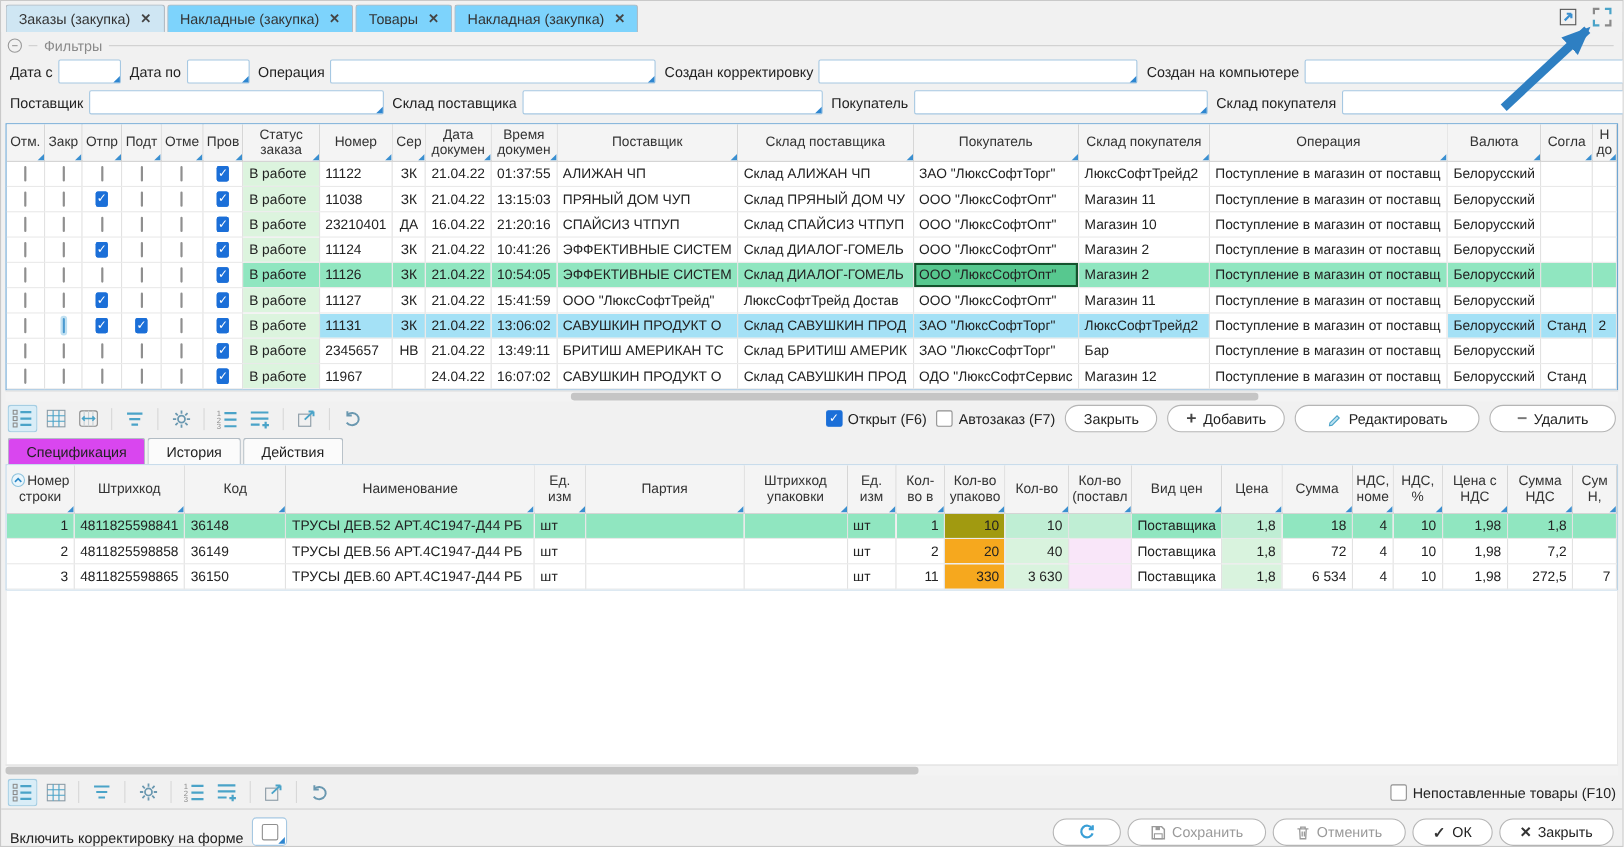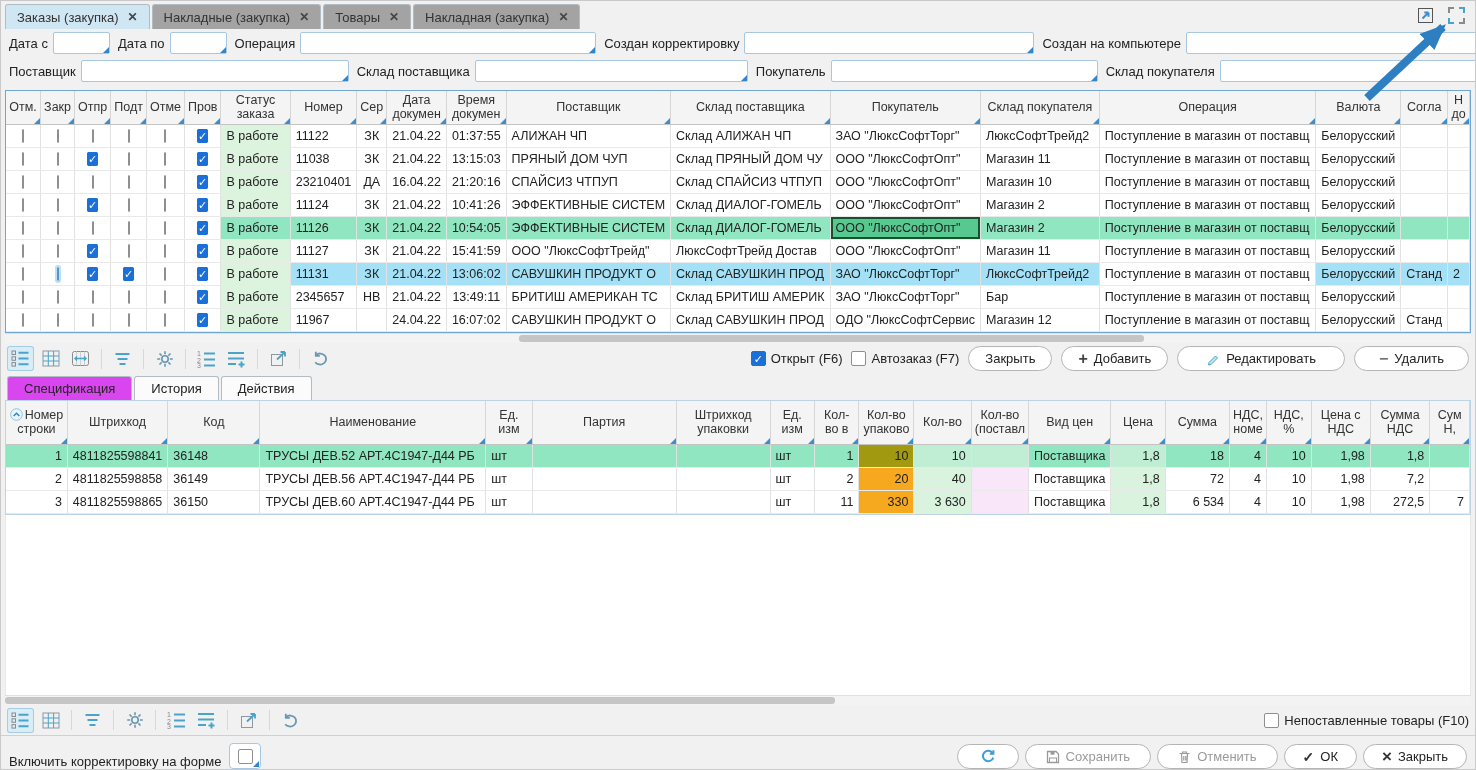--- a/index.html
+++ b/index.html
@@ -1,21 +1,21 @@
 <!DOCTYPE html>
 <html><head>
 <meta charset="utf-8">
 <style>
   *{box-sizing:border-box;margin:0;padding:0}
   html,body{background:#e8e8e8}
   body{font-family:"Liberation Sans",sans-serif;color:#222}
   .app{position:relative;width:1476px;height:770px;background:#f1f1f1;overflow:hidden;display:flex;flex-direction:column;border:1px solid #c9c9c9}
   
   .tabbar{height:28px;display:flex;align-items:flex-end;gap:2px;padding:13px 4px 0 4px;background:#f1f1f1;flex:0 0 auto;position:relative}
-  .tab{display:flex;align-items:center;gap:9px;height:25px;padding:0 11px;border:1px solid #b2bcc4;border-bottom:none;border-radius:3px 3px 0 0;background:#a3a3a3;font-size:13px;color:#333;white-space:nowrap}
+  .tab{display:flex;align-items:center;gap:9px;height:25px;padding:0 11px;border:1px solid #b2bcc4;border-bottom:none;border-radius:3px 3px 0 0;background:#7dd3fc;font-size:13px;color:#333;white-space:nowrap}
   .tab.active{background:#cfe6f3}
   .tab .x{font-size:12px;font-weight:bold;color:#444;line-height:1}
   .winicons{position:absolute;right:8px;top:4px;display:flex;gap:10px;align-items:center}
   
   .ghead{display:flex;align-items:center;gap:6px;padding:5px 8px 2px 6px;color:#8a8a8a;font-size:13px;flex:0 0 auto}
   .cmin{width:13px;height:13px;border:1px solid #9a9a9a;border-radius:50%;position:relative;flex:0 0 auto}
   .cmin::after{content:"";position:absolute;left:3px;right:3px;top:5px;height:1px;background:#9a9a9a}
   .gline{height:1px;background:#cfcfcf}
   .gl-s{flex:0 0 8px}.gl-f{flex:1}
   
@@ -109,20 +109,26 @@
               <path d="M3 8V3h5" stroke="#8a8a8a"></path>
               <path d="M13 3h5v5" stroke="#4aa3c8"></path>
               <path d="M3 13v5h5" stroke="#4aa3c8"></path>
               <path d="M13 18h5v-5" stroke="#8a8a8a"></path>
             </g>
           </svg></span>
     </div>
   </div>
 
   <div class="filters">
+    <div class="ghead">
+      <span class="cmin"></span>
+      <span class="gline gl-s"></span>
+      <span>Фильтры</span>
+      <span class="gline gl-f"></span>
+    </div>
     <div class="frow">
       <span class="ff">
           <span>Дата с</span>
           <span class="inpw" style="width:57px"><input style=""></span>
         </span>
       <span class="ff">
           <span>Дата по</span>
           <span class="inpw" style="width:57px"><input style=""></span>
         </span>
       <span class="ff">

